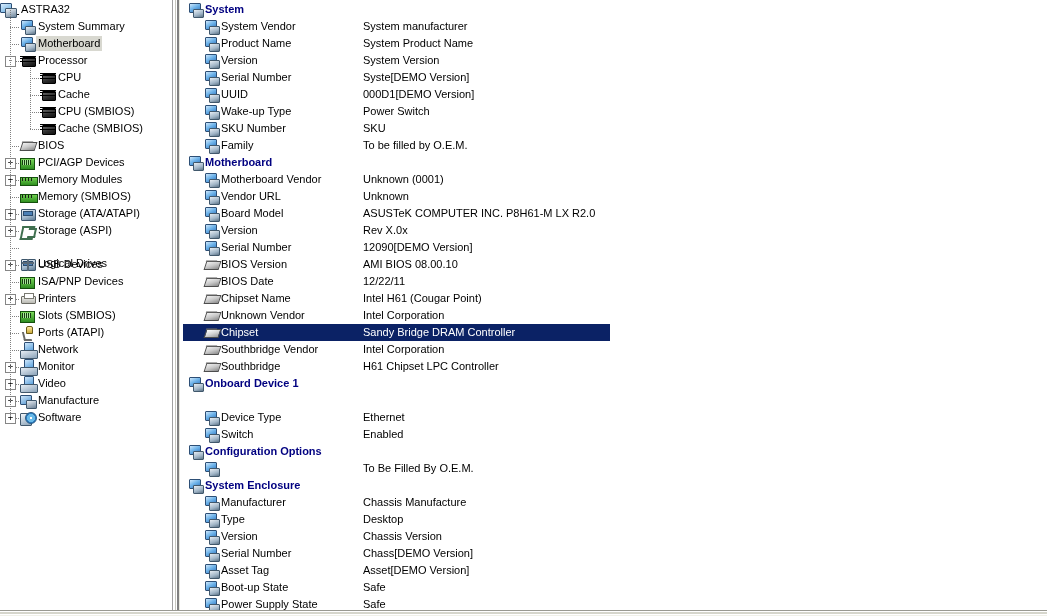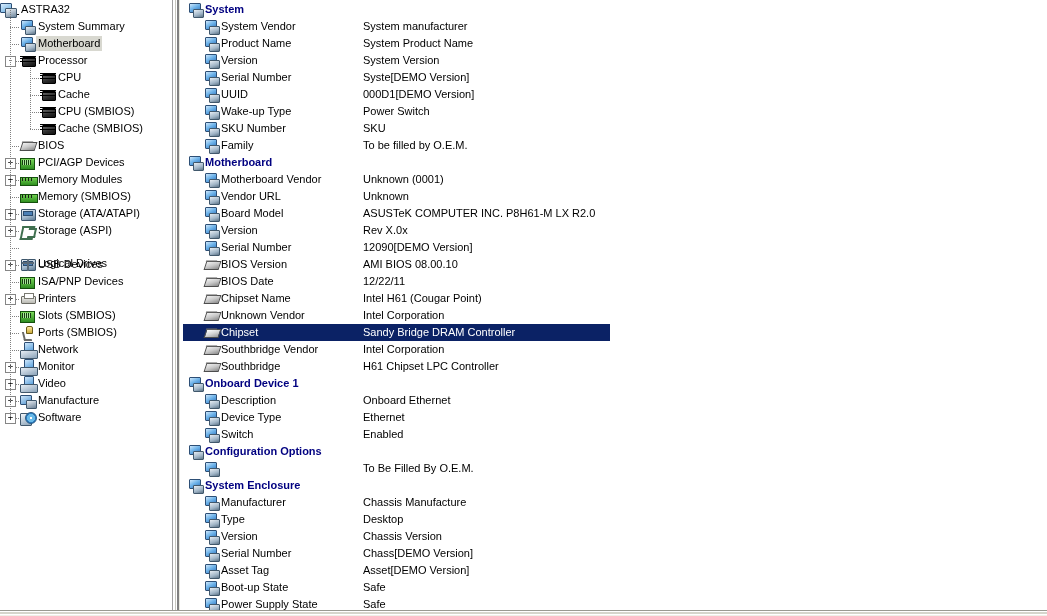--- a/index.html
+++ b/index.html
@@ -224,21 +224,21 @@
         <div class="tnode" style="left: 20px; top: 154px;"><span class="ticon"><span class="ico board"></span></span><span class="tlabel">PCI/AGP Devices</span></div>
         <div class="tnode" style="left: 20px; top: 171px;"><span class="ticon"><span class="ico mem"></span></span><span class="tlabel">Memory Modules</span></div>
         <div class="tnode" style="left: 20px; top: 188px;"><span class="ticon"><span class="ico mem"></span></span><span class="tlabel">Memory (SMBIOS)</span></div>
         <div class="tnode" style="left: 20px; top: 205px;"><span class="ticon"><span class="ico drive"></span></span><span class="tlabel">Storage (ATA/ATAPI)</span></div>
         <div class="tnode" style="left: 20px; top: 222px;"><span class="ticon"><span class="ico aspi"></span></span><span class="tlabel">Storage (ASPI)</span></div>
         <div class="tnode" style="left: 20px; top: 239px; margin-top: 16px;"><span class="ticon"><span class="ico drive"></span></span><span class="tlabel">Logical Drives</span></div>
         <div class="tnode" style="left: 20px; top: 256px;"><span class="ticon"><span class="ico usb"></span></span><span class="tlabel">USB Devices</span></div>
         <div class="tnode" style="left: 20px; top: 273px;"><span class="ticon"><span class="ico board"></span></span><span class="tlabel">ISA/PNP Devices</span></div>
         <div class="tnode" style="left: 20px; top: 290px;"><span class="ticon"><span class="ico printer"></span></span><span class="tlabel">Printers</span></div>
         <div class="tnode" style="left: 20px; top: 307px;"><span class="ticon"><span class="ico board"></span></span><span class="tlabel">Slots (SMBIOS)</span></div>
-        <div class="tnode" style="left: 20px; top: 324px;"><span class="ticon"><span class="ico port"></span></span><span class="tlabel">Ports (SMBIOS)</span></div>
+        <div class="tnode" style="left: 20px; top: 324px;"><span class="ticon"><span class="ico port"></span></span><span class="tlabel">Ports (ATAPI)</span></div>
         <div class="tnode" style="left: 20px; top: 341px;"><span class="ticon"><span class="ico net"></span></span><span class="tlabel">Network</span></div>
         <div class="tnode" style="left: 20px; top: 358px;"><span class="ticon"><span class="ico net"></span></span><span class="tlabel">Monitor</span></div>
         <div class="tnode" style="left: 20px; top: 375px;"><span class="ticon"><span class="ico net"></span></span><span class="tlabel">Video</span></div>
         <div class="tnode" style="left: 20px; top: 392px;"><span class="ticon"><span class="ico diag"></span></span><span class="tlabel">Manufacture</span></div>
         <div class="tnode" style="left: 20px; top: 409px;"><span class="ticon"><span class="ico soft"></span></span><span class="tlabel">Software</span></div>
       </div>
   </div>
 
   <div id="splitter">
     <div class="b1"></div>
@@ -355,25 +355,20 @@
       <div class="row child" style="top: 358px;">
         <span class="ic"><span class="ico chip"></span></span>
         <span class="name">Southbridge</span>
         <span class="val">H61 Chipset LPC Controller</span>
       </div>
       <div class="row hdr" style="top: 375px;">
         <span class="ic"><span class="ico computer"></span></span>
         <span class="name">Onboard Device 1</span>
         <span class="val"></span>
       </div>
-      <div class="row child" style="top: 392px;">
-        <span class="ic"><span class="ico computer"></span></span>
-        <span class="name">Description</span>
-        <span class="val">Onboard Ethernet</span>
-      </div>
       <div class="row child" style="top: 409px;">
         <span class="ic"><span class="ico computer"></span></span>
         <span class="name">Device Type</span>
         <span class="val">Ethernet</span>
       </div>
       <div class="row child" style="top: 426px;">
         <span class="ic"><span class="ico computer"></span></span>
         <span class="name">Switch</span>
         <span class="val">Enabled</span>
       </div>

